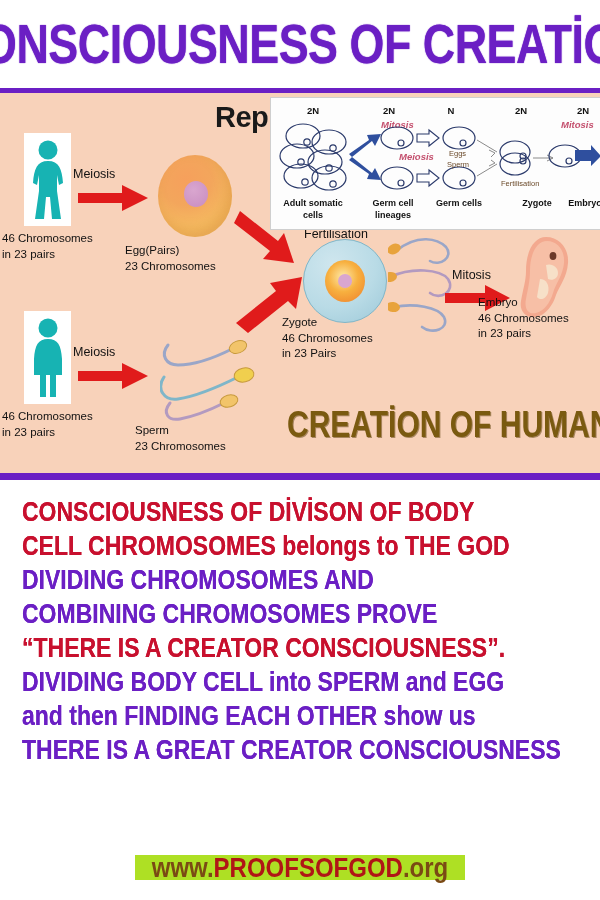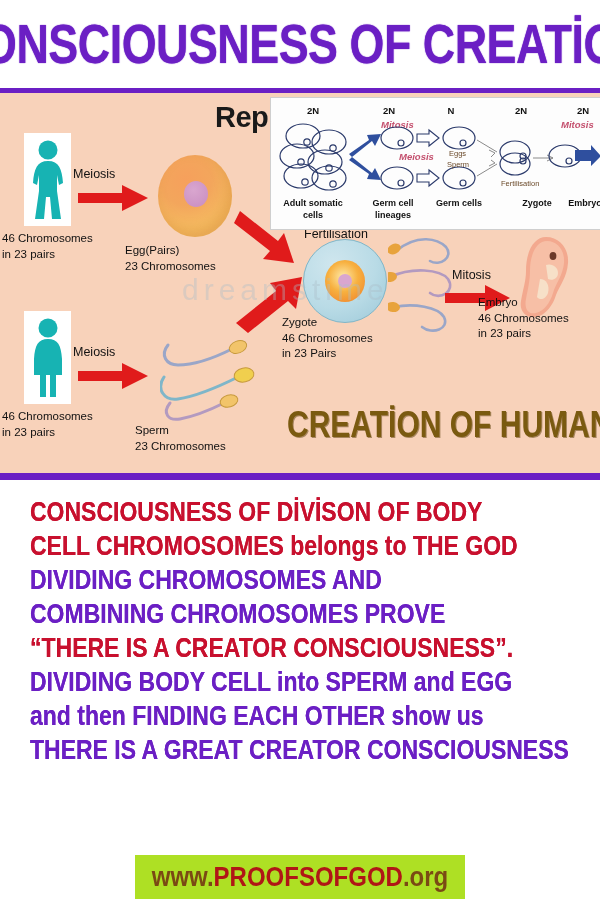--- a/index.html
+++ b/index.html
@@ -139,42 +139,42 @@
     position:absolute;left:270px;top:4px;
     width:330px;height:131px;
     background:#fdfdfd;
     border:1px solid #cfcfcf;
     overflow:hidden;
   }
   .inset svg{display:block;}
 
   
   .text-block{
-    position:absolute;left:8px;top:487px;width:576px;
+    position:absolute;left:0;top:487px;width:576px;
     padding:8px 0 0 22px;
     box-sizing:border-box;
   }
   .tline{
     font-family:"Liberation Sans Narrow","Liberation Sans",sans-serif;
     font-weight:bold;
     font-size:23px;
     line-height:34.5px;
     white-space:nowrap;
     letter-spacing:0px;
     transform:scaleY(1.18);
     transform-origin:left center;
     height:34px;
   }
   .red{color:#c8102e;text-shadow:0 0 .5px #c8102e;}
   .purple{color:#6b1fc4;text-shadow:0 0 .5px #6b1fc4;}
 
   
   .footer{
     position:absolute;left:135px;top:855px;
-    width:330px;height:44px;
+    width:330px;height:25px;
     background:#aee024;
     display:flex;align-items:center;justify-content:center;
   }
   .footer-text{
     font-family:"Liberation Sans Narrow","Liberation Sans",sans-serif;
     font-weight:bold;font-size:24px;
     transform:scaleY(1.12);
     white-space:nowrap;
     letter-spacing:0px;
   }
@@ -288,21 +288,20 @@
     <ellipse cx="37" cy="21" rx="3.4" ry="4" fill="#6d3a2a"></ellipse>
     <path d="M30 30 C36 28 42 32 42 38 C42 44 36 46 32 44" fill="#f7e0c8"></path>
     <path d="M24 44 C30 44 34 50 32 58 C30 64 24 66 21 62" fill="#f7e0c8"></path>
   </svg>
   <div class="caption cap-embryo">
     <div>Embryo</div>
     <div>46 Chromosomes</div>
     <div>in 23 pairs</div>
   </div>
 
-  <div class="watermark">dreamstime</div>
 
   <div class="creation-of-human">CREATİON OF HUMAN</div>
 
   <div class="inset">
     <svg width="330" height="131" viewBox="0 0 330 131">
 
       <text x="42" y="16" font-family="Liberation Sans, sans-serif" font-size="9.5" font-weight="bold" fill="#111" text-anchor="middle">2N</text>
       <text x="118" y="16" font-family="Liberation Sans, sans-serif" font-size="9.5" font-weight="bold" fill="#111" text-anchor="middle">2N</text>
       <text x="180" y="16" font-family="Liberation Sans, sans-serif" font-size="9.5" font-weight="bold" fill="#111" text-anchor="middle">N</text>
       <text x="250" y="16" font-family="Liberation Sans, sans-serif" font-size="9.5" font-weight="bold" fill="#111" text-anchor="middle">2N</text>

